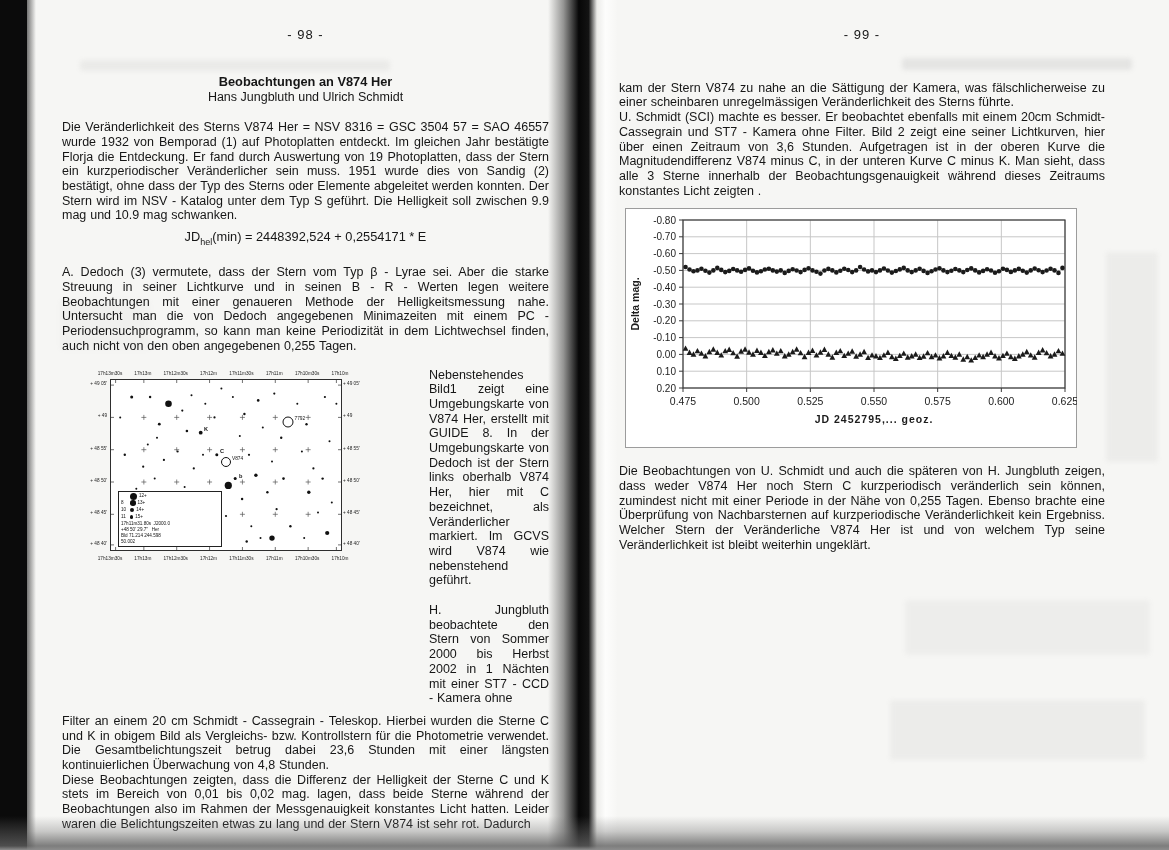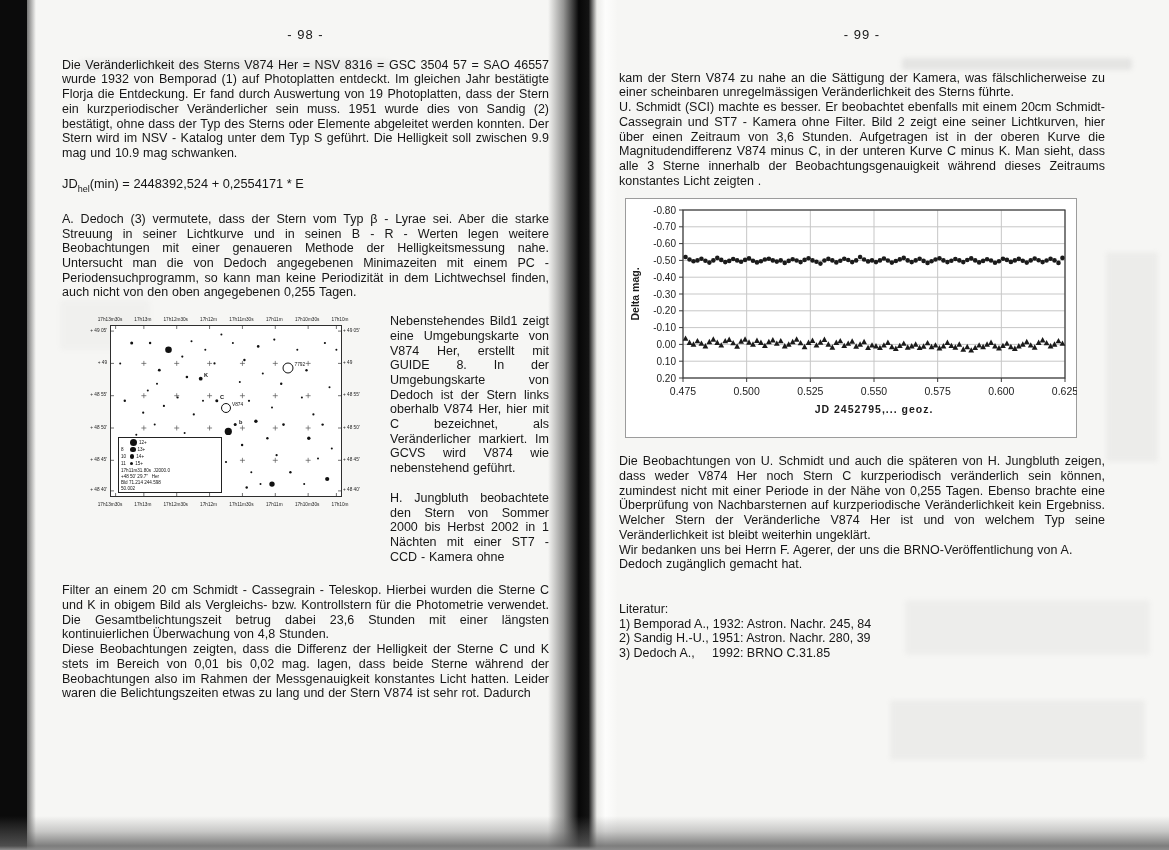--- a/index.html
+++ b/index.html
@@ -29,25 +29,25 @@
   .p98 .page-inner{padding:28px 27px 0 32px;}
   .p99{left:593px;width:552px;}
   .p99 .page-inner{padding:28px 40px 0 26px;}
 
   .pageno{text-align:center;font-size:13px;letter-spacing:1px;}
   .title-block{margin-top:32px;text-align:center;}
   .doc-title{font-weight:bold;font-size:12.8px;}
   .doc-authors{font-size:12.5px;margin-top:1px;}
   p.para{margin:0;text-align:justify;word-spacing:.4px;}
   .mt{margin-top:14px;}
-  .formula{margin-top:16px;font-size:12.8px;}
+  .formula{text-align:center;margin-top:7px;font-size:12.8px;}
   .formula sub{font-size:9px;}
 
   .figure-row{display:flex;gap:14px;margin-top:14px;align-items:flex-start;}
-  .side-col{width:224px;}
+  .side-col{width:224px;margin-left:39px;}
   .side-col .para{text-align:justify;}
 
   
   .bild1{position:relative;width:300px;height:192px;flex:0 0 auto;margin-left:14px;margin-top:2px;}
   .b1-plot{position:absolute;left:34px;top:9px;width:230px;height:170px;
     border:1px solid #2e2e2e;background:#fff;}
   .b1-lab{position:absolute;font-size:4.7px;line-height:5px;color:#1d1d1d;white-space:nowrap;}
   .b1-top{top:1px;transform:translateX(-50%);}
   .b1-bot{bottom:1px;transform:translateX(-50%);}
   .b1-left{left:0;width:31px;text-align:right;}
@@ -76,20 +76,24 @@
 <div class="smudge" style="left:80px;top:60px;width:310px;height:11px;"></div>
 <div class="smudge" style="left:902px;top:58px;width:230px;height:12px;opacity:.17;"></div>
 <div class="smudge" style="left:1106px;top:252px;width:52px;height:210px;opacity:.09;"></div>
 <div class="smudge" style="left:905px;top:600px;width:245px;height:55px;opacity:.08;"></div>
 <div class="smudge" style="left:890px;top:700px;width:255px;height:60px;opacity:.09;"></div>
 <div class="smudge" style="left:60px;top:300px;width:90px;height:50px;opacity:.05;"></div>
 
 <div class="page p98">
   <div class="page-inner">
     <div class="pageno">-  98  -</div>
+    <div class="title-block">
+      <div class="doc-title">Beobachtungen an V874 Her</div>
+      <div class="doc-authors">Hans Jungbluth und Ulrich Schmidt</div>
+    </div>
     <p class="para" style="margin-top:15px">Die Veränderlichkeit des Sterns V874 Her = NSV 8316 = GSC 3504 57 = SAO 46557 wurde 1932 von Bemporad (1) auf Photoplatten entdeckt. Im gleichen Jahr bestätigte Florja die Entdeckung. Er fand durch Auswertung von 19 Photoplatten, dass der Stern ein kurzperiodischer Veränderlicher sein muss. 1951 wurde dies von Sandig (2) bestätigt, ohne dass der Typ des Sterns oder Elemente abgeleitet werden konnten. Der Stern wird im NSV - Katalog unter dem Typ S geführt. Die Helligkeit soll zwischen 9.9 mag und 10.9 mag schwanken.</p>
     <div class="formula">
       <span>JD</span><sub>hel</sub><span>(min) = 2448392,524 + 0,2554171 * E</span>
     </div>
     <p class="para" style="margin-top:16px">A. Dedoch (3) vermutete, dass der Stern vom Typ β - Lyrae sei. Aber die starke Streuung in seiner Lichtkurve und in seinen B - R - Werten legen weitere Beobachtungen mit einer genaueren Methode der Helligkeitsmessung nahe. Untersucht man die von Dedoch angegebenen Minimazeiten mit einem PC - Periodensuchprogramm, so kann man keine Periodizität in dem Lichtwechsel finden, auch nicht von den oben angegebenen 0,255 Tagen.</p>
 
     <div class="figure-row">
       <div class="bild1" id="bild1">
           <div class="b1-plot"><svg width="230" height="170" viewBox="0 0 230 170">
               <line x1="30.357142857142854" y1="37.4" x2="35.357142857142854" y2="37.4" stroke="#555" stroke-width="0.7"></line>
@@ -297,29 +301,29 @@
           <div class="b1-lab b1-right" style="top: 140.8px; left: 267px;">+ 48 45'</div>
           <div class="b1-lab b1-left" style="top: 171.4px;">+ 48 40'</div>
           <div class="b1-lab b1-right" style="top: 171.4px; left: 267px;">+ 48 40'</div>
         </div>
       <div class="side-col">
         <p class="para">Nebenstehendes Bild1 zeigt eine Umgebungskarte von V874 Her, erstellt mit GUIDE 8. In der Umgebungskarte von Dedoch ist der Stern links oberhalb V874 Her, hier mit C bezeichnet, als Veränderlicher markiert. Im GCVS wird V874 wie nebenstehend geführt.</p>
         <p class="para" style="margin-top:15px">H. Jungbluth beobachtete den Stern von Sommer 2000 bis Herbst 2002 in 1 Nächten mit einer ST7 - CCD - Kamera ohne</p>
       </div>
     </div>
 
-    <p class="para" style="margin-top:19px">Filter an einem  20 cm Schmidt - Cassegrain - Teleskop. Hierbei wurden die Sterne C und K in obigem Bild als Vergleichs- bzw. Kontrollstern für die Photometrie verwendet. Die Gesamtbelichtungszeit betrug dabei 23,6 Stunden mit einer längsten kontinuierlichen Überwachung von 4,8 Stunden.</p>
+    <p class="para" style="margin-top:8px">Filter an einem  20 cm Schmidt - Cassegrain - Teleskop. Hierbei wurden die Sterne C und K in obigem Bild als Vergleichs- bzw. Kontrollstern für die Photometrie verwendet. Die Gesamtbelichtungszeit betrug dabei 23,6 Stunden mit einer längsten kontinuierlichen Überwachung von 4,8 Stunden.</p>
     <p class="para mt">Diese Beobachtungen zeigten, dass die Differenz der Helligkeit der Sterne C und K stets im Bereich von 0,01 bis 0,02 mag. lagen, dass beide Sterne während der Beobachtungen also im Rahmen der Messgenauigkeit konstantes Licht hatten. Leider waren die Belichtungszeiten etwas zu lang und der Stern V874 ist sehr rot. Dadurch</p>
   </div>
 </div>
 
 <div class="page p99">
   <div class="page-inner">
     <div class="pageno">-  99  -</div>
-    <p class="para" style="margin-top:28px">kam der Stern V874 zu nahe an die Sättigung der Kamera, was fälschlicherweise zu einer scheinbaren unregelmässigen Veränderlichkeit des Sterns führte.</p>
+    <p class="para" style="margin-top:38px">kam der Stern V874 zu nahe an die Sättigung der Kamera, was fälschlicherweise zu einer scheinbaren unregelmässigen Veränderlichkeit des Sterns führte.</p>
     <p class="para mt">U. Schmidt (SCI) machte es besser. Er beobachtet ebenfalls mit einem 20cm Schmidt-Cassegrain und ST7 - Kamera ohne Filter. Bild 2 zeigt eine seiner Lichtkurven, hier über einen Zeitraum von 3,6 Stunden. Aufgetragen ist in der oberen Kurve die Magnitudendifferenz V874 minus C, in der unteren Kurve C minus K. Man sieht, dass alle 3 Sterne innerhalb der Beobachtungsgenauigkeit während dieses Zeitraums konstantes Licht zeigten .</p>
 
     <div class="bild2" id="bild2"><svg width="452" height="240" viewBox="0 0 452 240">
           <rect x="0.5" y="0.5" width="451" height="239" fill="#fff" stroke="#9c9c9c"></rect>
           <line x1="58" y1="12" x2="58" y2="180" stroke="#c7c7c7" stroke-width="1"></line>
           <line x1="121.66666666666671" y1="12" x2="121.66666666666671" y2="180" stroke="#c7c7c7" stroke-width="1"></line>
           <line x1="185.33333333333343" y1="12" x2="185.33333333333343" y2="180" stroke="#c7c7c7" stroke-width="1"></line>
           <line x1="249.0000000000001" y1="12" x2="249.0000000000001" y2="180" stroke="#c7c7c7" stroke-width="1"></line>
           <line x1="312.6666666666666" y1="12" x2="312.6666666666666" y2="180" stroke="#c7c7c7" stroke-width="1"></line>
           <line x1="376.3333333333333" y1="12" x2="376.3333333333333" y2="180" stroke="#c7c7c7" stroke-width="1"></line>
@@ -562,26 +566,17 @@
           <polygon points="413.6487017543859,141.62 410.74870175438593,147.02 416.5487017543859,147.02" fill="#1b1b1b"></polygon>
           <polygon points="417.61614035087734,139.10000000000002 414.71614035087737,144.50000000000003 420.5161403508773,144.50000000000003" fill="#1b1b1b"></polygon>
           <polygon points="421.58357894736827,141.95600000000002 418.6835789473683,147.35600000000002 424.48357894736824,147.35600000000002" fill="#1b1b1b"></polygon>
           <polygon points="425.55101754385976,144.98000000000002 422.6510175438598,150.38000000000002 428.45101754385973,150.38000000000002" fill="#1b1b1b"></polygon>
           <polygon points="429.5184561403509,143.3 426.61845614035093,148.70000000000002 432.4184561403509,148.70000000000002" fill="#1b1b1b"></polygon>
           <polygon points="433.4858947368421,139.94 430.58589473684214,145.34 436.3858947368421,145.34" fill="#1b1b1b"></polygon>
           <polygon points="437.4533333333333,142.46 434.55333333333334,147.86 440.3533333333333,147.86" fill="#1b1b1b"></polygon>
         </svg></div>
 
     <p class="para" style="margin-top:16px">Die Beobachtungen von U. Schmidt und auch die späteren von H. Jungbluth zeigen, dass weder V874 Her noch Stern C kurzperiodisch veränderlich sein können, zumindest nicht mit einer Periode in der Nähe von 0,255 Tagen. Ebenso brachte eine Überprüfung von Nachbarsternen auf kurzperiodische Veränderlichkeit kein Ergebniss. Welcher Stern der Veränderliche V874 Her ist und von welchem Typ seine Veränderlichkeit ist bleibt weiterhin ungeklärt.</p>
-    <p class="para mt" style="text-align:left">Wir bedanken uns bei Herrn F. Agerer, der uns die BRNO-Veröffentlichung von A. Dedoch zugänglich gemacht hat.</p>
-
-    <div class="lit">
-      <div>Literatur:</div>
-      <div id="lit-list">
-          <div class="ref">1) Bemporad A., 1932: Astron. Nachr. 245, 84</div>
-          <div class="ref">2) Sandig H.-U., 1951: Astron. Nachr. 280, 39</div>
-          <div class="ref">3) Dedoch A.,     1992: BRNO C.31.85</div>
-        </div>
-    </div>
+
   </div>
 </div>
 
 <div class="bottom-band"></div>
 
 </body></html>

